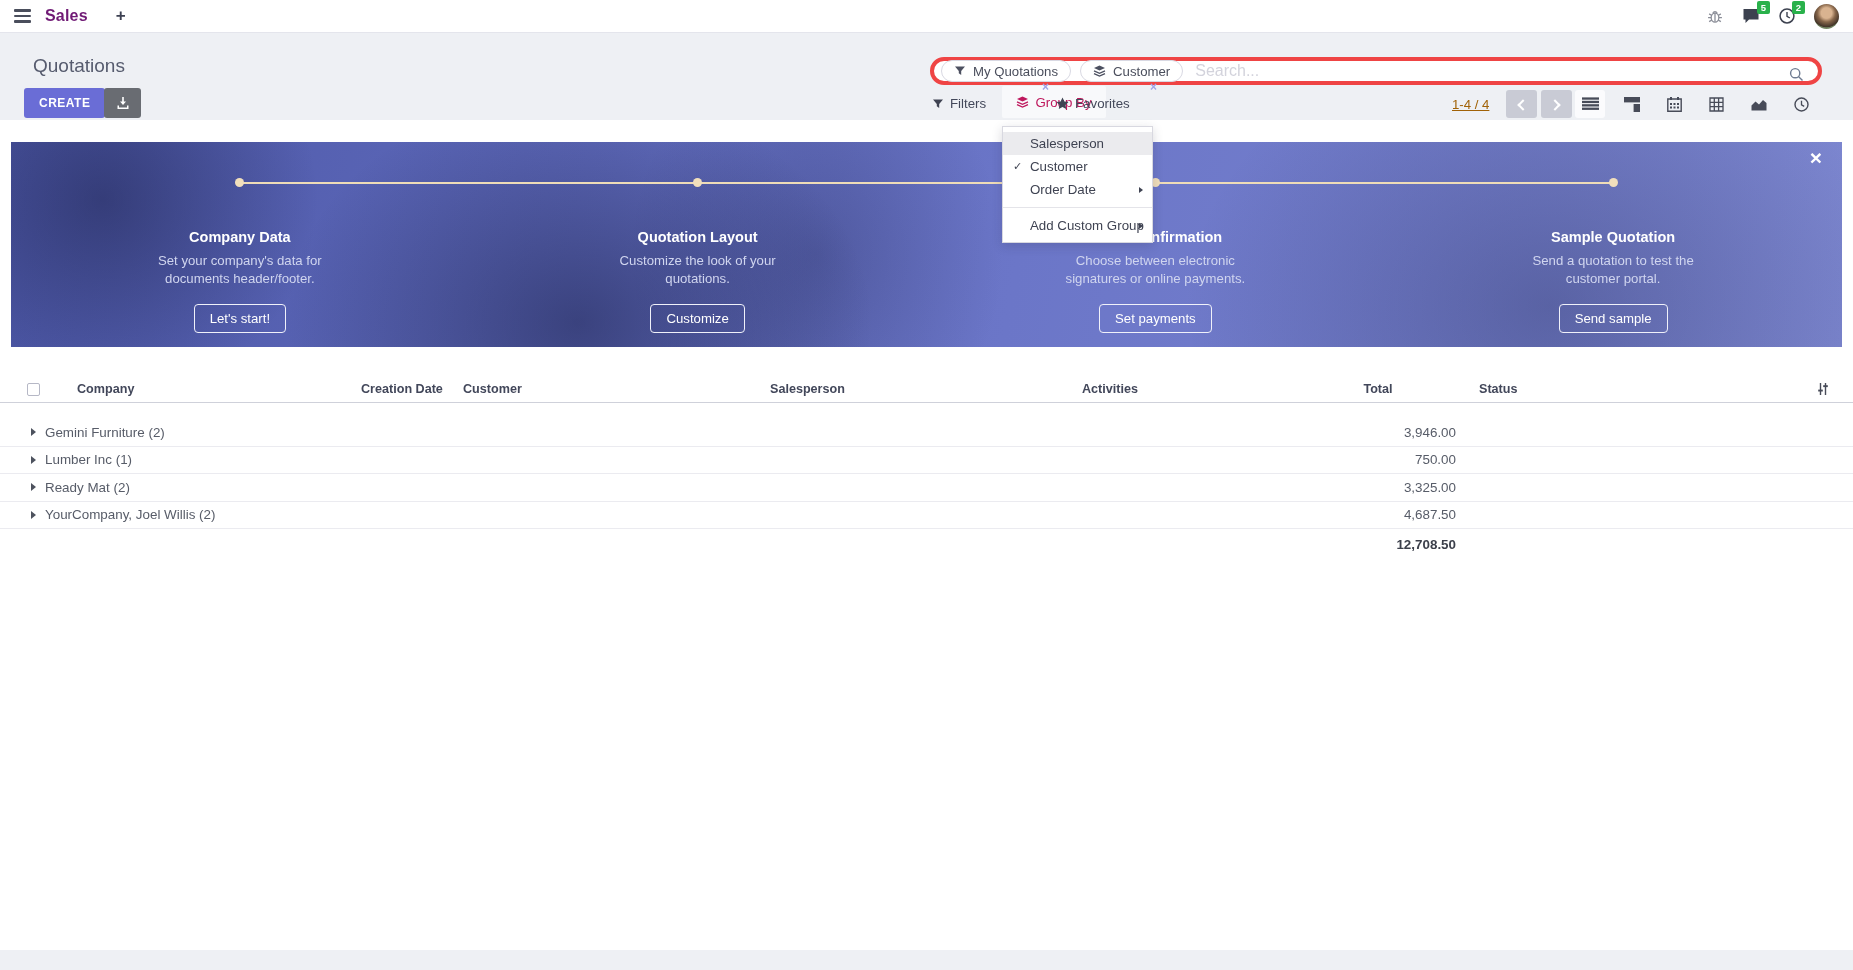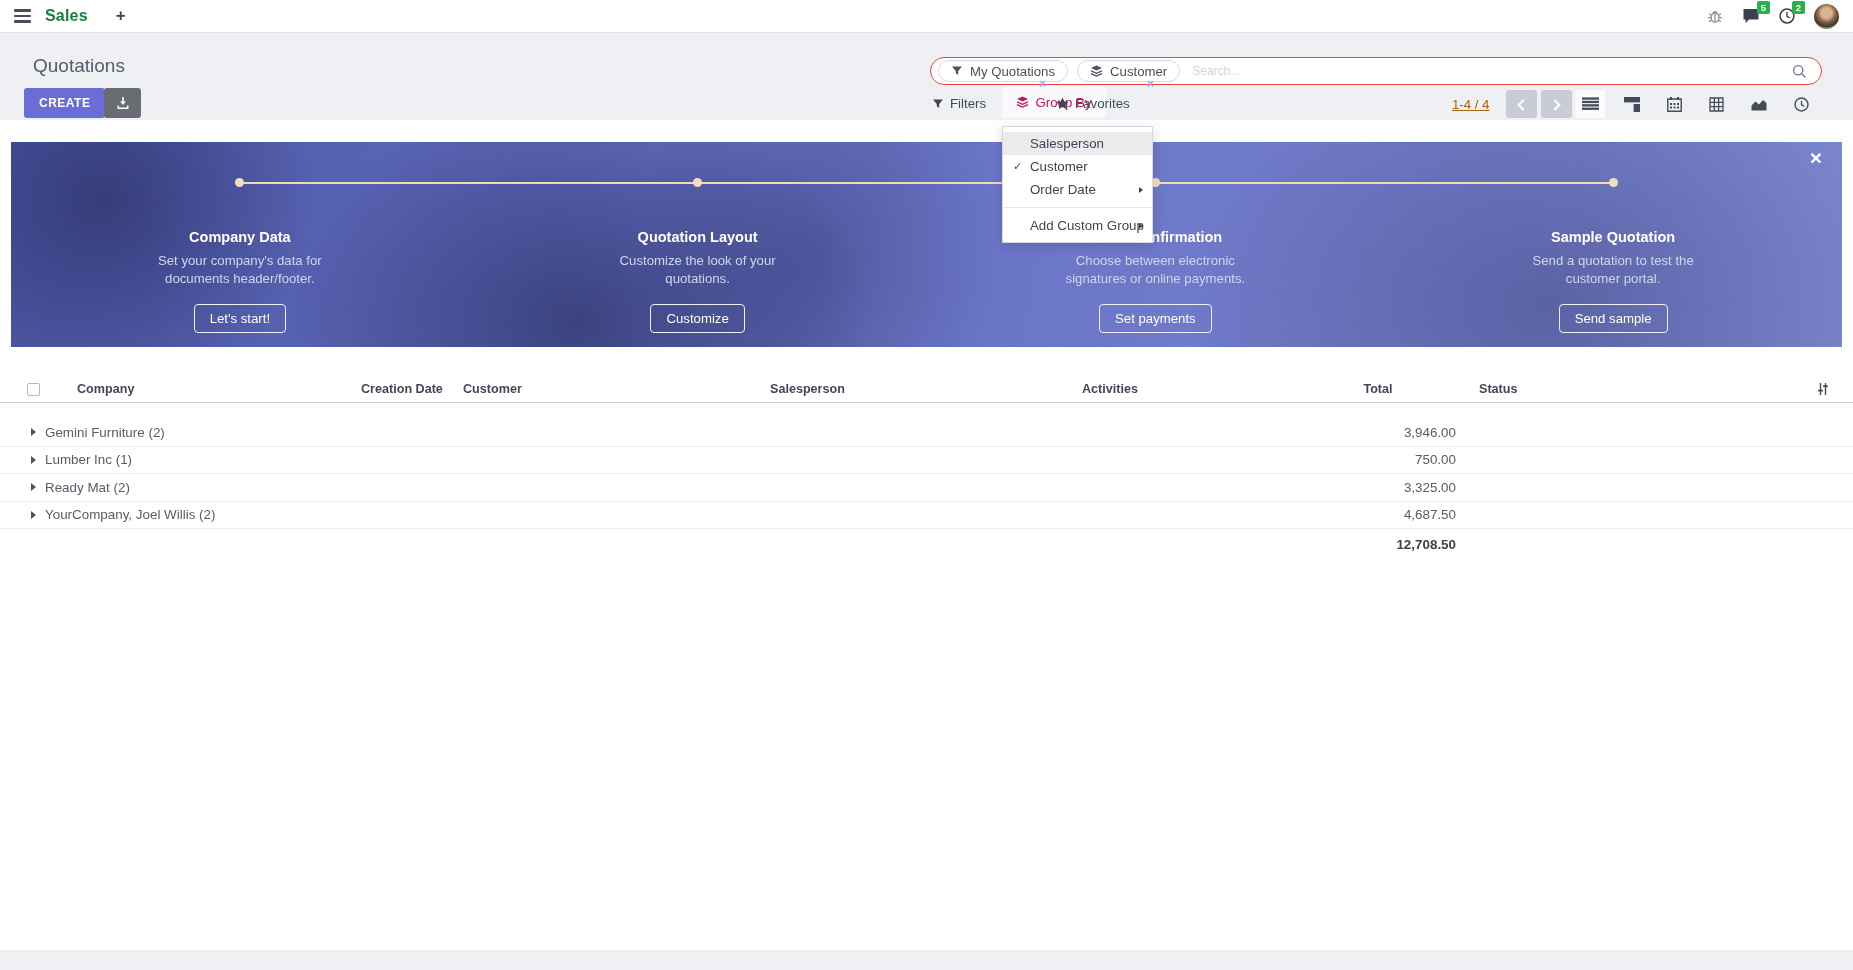--- a/index.html
+++ b/index.html
@@ -11,21 +11,21 @@
     color:#43485a;
   }
   
   .navbar {
     position:absolute; top:0; left:0; width:1853px; height:33px;
     background:#fff; border-bottom:1px solid #e4e5ec;
     display:flex; align-items:center; padding:0 14px; z-index:60;
   }
   .hamburger { display:flex; flex-direction:column; gap:3px; margin-right:14px; cursor:pointer; }
   .hamburger span { width:17px; height:2.5px; background:#4a4e5c; border-radius:1px; }
-  .app-name { font-size:16px; font-weight:700; color:#15803d; letter-spacing:.2px; }
+  .app-name { font-size:16px; font-weight:700; color:#701a75; letter-spacing:.2px; }
   .nav-plus { margin-left:28px; font-size:17px; font-weight:700; color:#3d4152; cursor:pointer; }
   .nav-right { margin-left:auto; display:flex; align-items:center; gap:19px; }
   .nav-icon { position:relative; display:flex; align-items:center; color:#3c414f; cursor:pointer; }
   .nav-icon.bug { color:#8b8e98; }
   .badge {
     position:absolute; top:-7px; right:-10px;
     background:#29b14b; color:#fff; font-size:9.5px; font-weight:700;
     padding:1px 4px; border-radius:2px; line-height:1.2;
   }
   .avatar {
@@ -40,33 +40,33 @@
     background:#6a6dd6; color:#fff; border:none; border-radius:3px;
     font-family:inherit; font-size:12px; font-weight:700; letter-spacing:.5px; cursor:pointer;
   }
   .btn-export {
     position:absolute; left:104px; top:88px; width:37px; height:30px;
     background:#696c72; color:#fff; border:none; border-radius:3px;
     display:flex; align-items:center; justify-content:center; cursor:pointer;
   }
   .searchbar {
     position:absolute; left:930px; top:57px; width:892px; height:28px;
-    background:#fff; border:1px solid #ef4444; border-radius:20px;
+    background:#fff; border:4px solid #ef4444; border-radius:20px;
     display:flex; align-items:center; padding-left:7px; z-index:40;
   }
   .facet {
     display:flex; align-items:center; gap:7px; height:22px; padding:0 12px;
     border:1px solid #d9d9e3; border-radius:13px; background:#fff;
     font-size:13.2px; color:#4a4e5c; white-space:nowrap; cursor:pointer;
   }
   .facet + .facet { margin-left:9px; }
   .facet .f-icon { display:flex; color:#4c5060; }
   .search-input {
     border:none; outline:none; margin-left:12px; flex:1; font-family:inherit;
-    font-size:12px; color:#4a4e5c; background:transparent;
+    font-size:16px; color:#4a4e5c; background:transparent;
   }
   .search-input::placeholder { color:#d3d3dc; }
   .mag { position:absolute; right:14px; top:6px; color:#6e7b91; }
   .facet-x {
     position:absolute; top:20px; font-size:12px; font-weight:700; color:#a0a4e8;
     cursor:pointer; line-height:1;
   }
   .facet-x.x1 { left:108px; } .facet-x.x2 { left:216px; }
   .tool-btn {
     position:absolute; top:90px; height:27px; display:flex; align-items:center; gap:6px;

